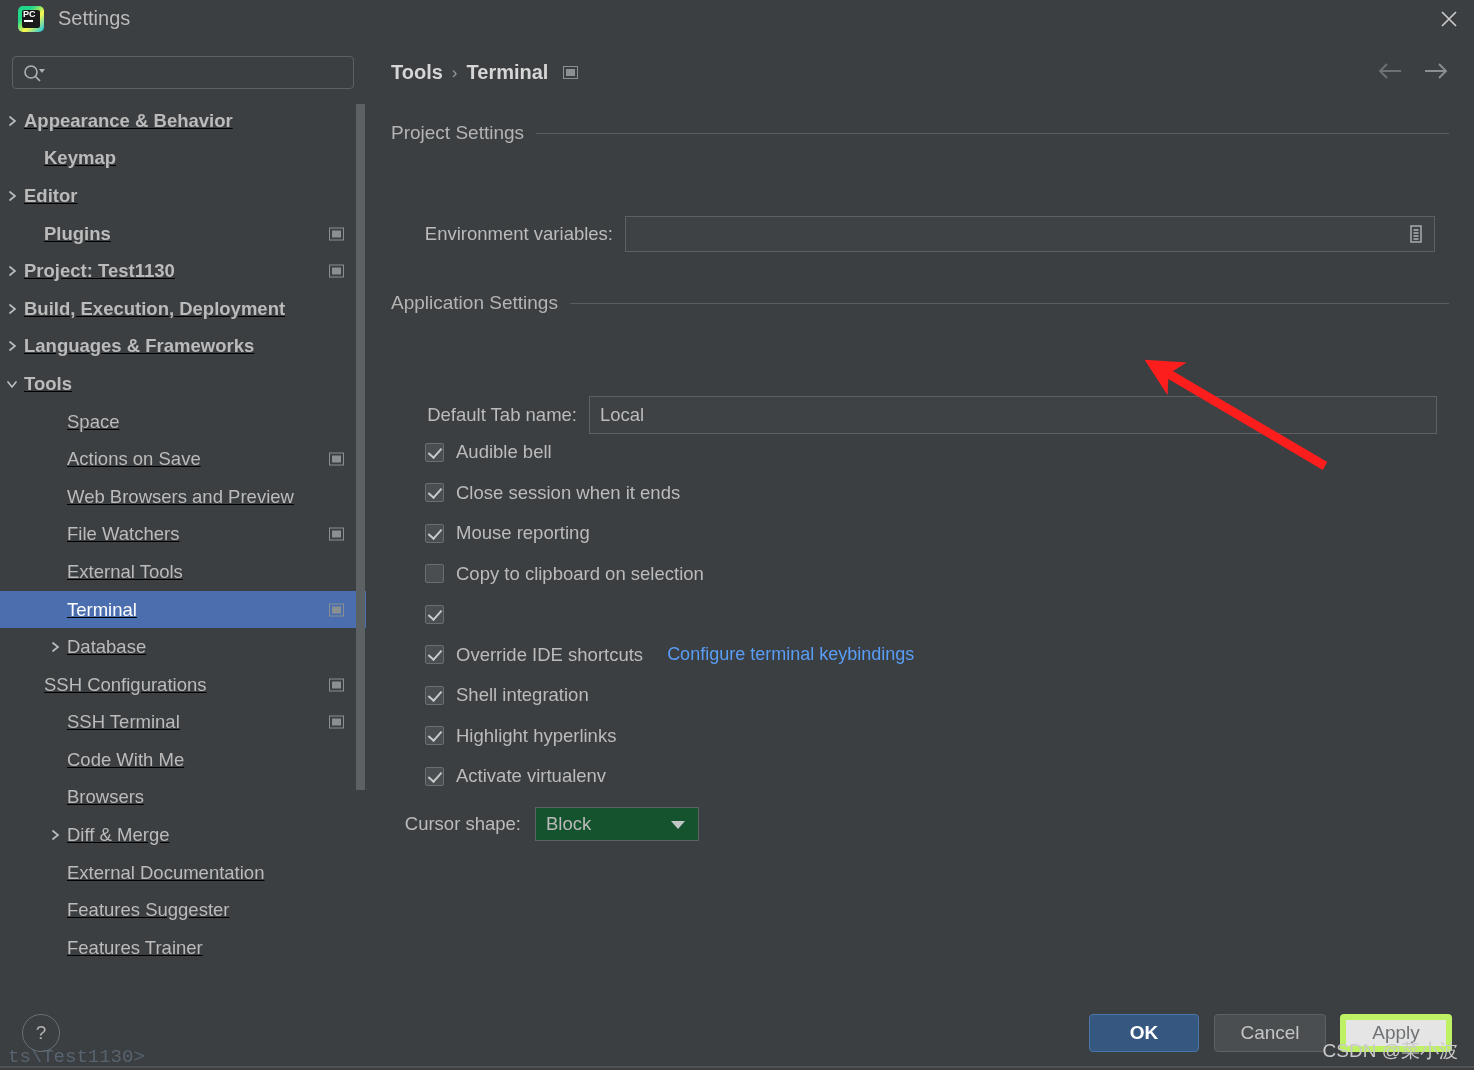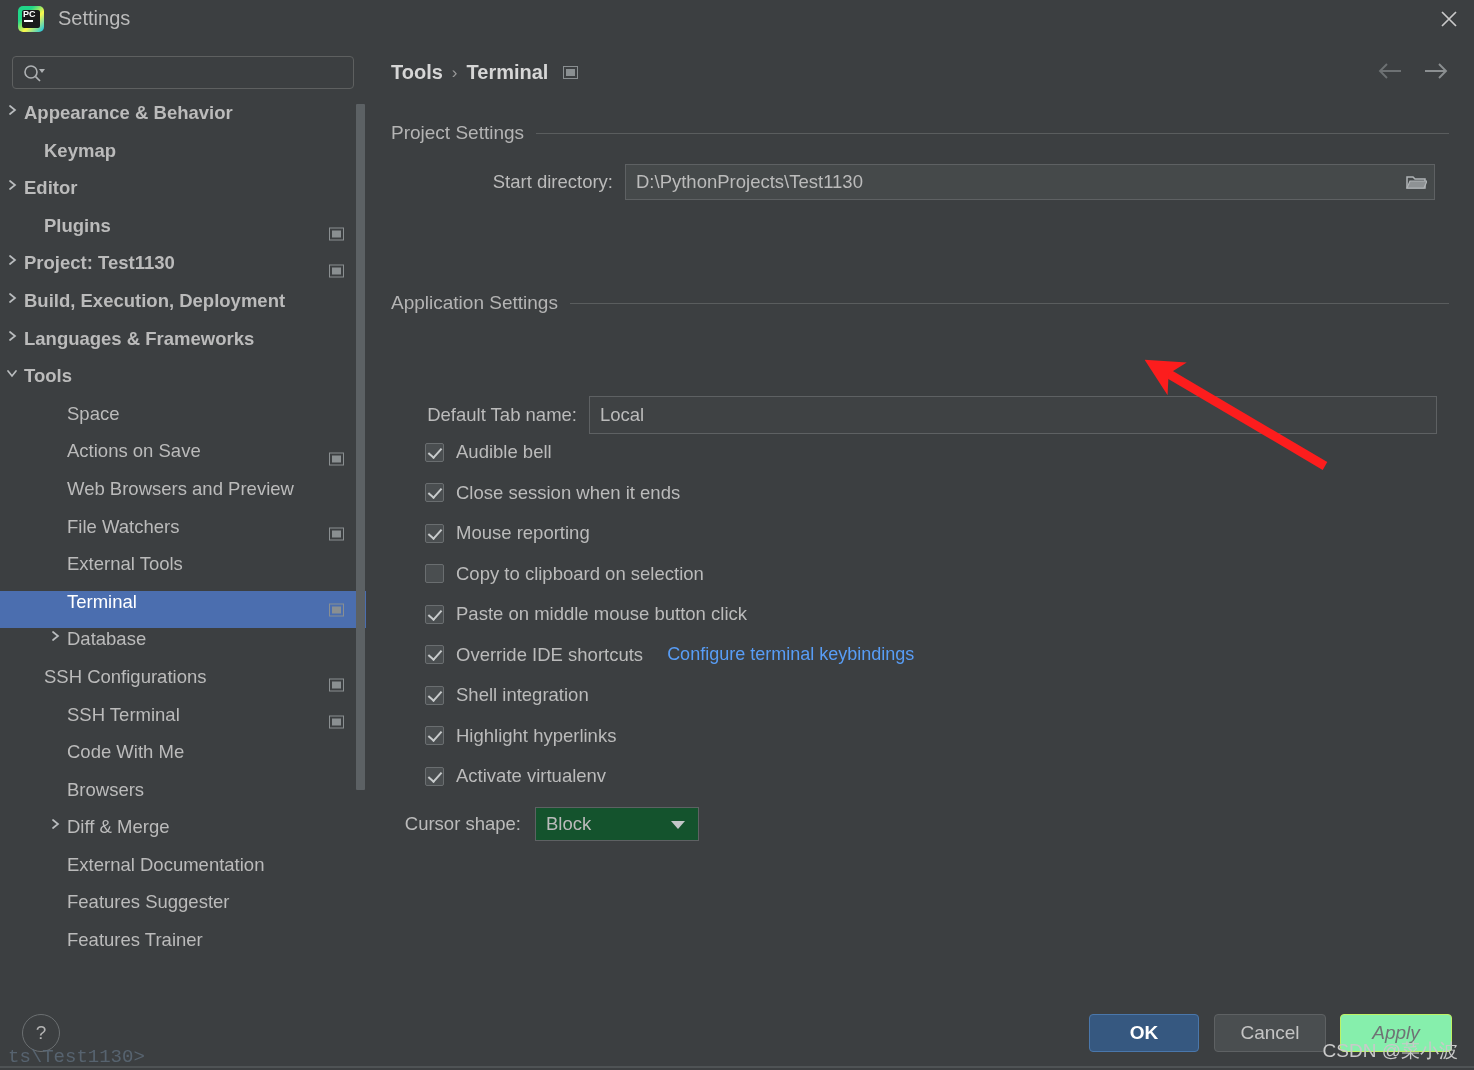--- a/index.html
+++ b/index.html
@@ -21,21 +21,21 @@
   .title-text{position:absolute;left:58px;top:7px;font-size:20px;color:#bbbbbb;}
   .close-btn{position:absolute;right:0px;top:0px;width:50px;height:38px;display:flex;align-items:center;justify-content:center;}
   .close-btn svg{display:block;}
 
   
   .sidebar{position:absolute;left:0;top:44px;width:366px;height:956px;background:#3c3f41;overflow:hidden;}
   .searchbox{position:absolute;left:12px;top:12px;width:342px;height:33px;border:1px solid #5e6060;
     border-radius:4px;background:#3c3f41;box-sizing:border-box;}
   .searchbox .mag{position:absolute;left:10px;top:7px;}
   .tree{position:absolute;left:0;top:58px;width:366px;height:898px;}
-  .tree-item{position:relative;height:37.6px;display:flex;align-items:flex-start;box-sizing:border-box;}
+  .tree-item{position:relative;height:37.6px;display:flex;align-items:center;box-sizing:border-box;text-decoration:underline;}
   .tree-item.selected{background:#4b6eaf;}
   .tree-item .arrow{position:absolute;width:16px;height:16px;display:flex;align-items:center;justify-content:center;}
   .tree-item .label{font-size:18.5px;color:#bbbbbb;white-space:nowrap;}
   .tree-item.bold .label{font-weight:bold;color:#bbbbbb;}
   .tree-item.selected .label{color:#ffffff;}
   .cfg-icon{position:absolute;right:22px;top:50%;transform:translateY(-50%);width:15px;height:13px;
     border:1px solid #8a8f91;box-sizing:border-box;}
   .cfg-icon i{position:absolute;left:2px;top:2px;right:2px;bottom:2px;background:#8a8f91;display:block;}
   .sb-track{position:absolute;left:356px;top:44px;width:9px;height:956px;background:#3c3f41;}
   .sb-thumb{position:absolute;left:356px;top:60px;width:9px;height:686px;background:#5c6164;border-radius:1px;}
@@ -81,21 +81,21 @@
   .selectbox .caret{position:absolute;right:12px;top:50%;transform:translateY(-50%);}
 
   
   .bottombar{position:absolute;left:0;top:1000px;width:1474px;height:70px;background:#3c3f41;}
   .help-btn{position:absolute;left:22px;top:14px;width:36px;height:36px;border-radius:50%;
     border:1px solid #6b6f71;display:flex;align-items:center;justify-content:center;color:#b4b4b4;font-size:19px;}
   .btn{position:absolute;top:14px;height:38px;box-sizing:border-box;display:flex;align-items:center;
     justify-content:center;border-radius:4px;font-size:19px;}
   .btn.primary{background:#365880;border:1px solid #4a77ab;color:#ffffff;font-weight:bold;}
   .btn.normal{background:#4a4e50;border:1px solid #5e6163;color:#c4c4c4;}
-  .btn.disabled{background:#86efac;border:1px solid #bef264;color:#6f7375;font-style:italic;}
+  .btn.disabled{background:#e5e5e5;border:6px solid #bef264;color:#6f7375;}
 
   .bg-text{position:absolute;left:8px;top:1046px;font-size:19px;color:#5c6a78;
     font-family:"Liberation Mono","DejaVu Sans Mono",monospace;opacity:.85;}
   .bottom-rule{position:absolute;left:0;top:1066px;width:1474px;height:2px;background:#4f5355;}
   .watermark{position:absolute;right:16px;top:1038px;font-size:19px;color:#c9c9c9;}
 
   .arrow-anno{position:absolute;left:0;top:0;width:1474px;height:1070px;pointer-events:none;}
 </style>
 </head>
 <body>
@@ -284,33 +284,33 @@
             <path d="M2 9 L23 9 M16 2 L23 9 L16 16" stroke="#8b8f91" stroke-width="1.9" fill="none"></path>
           </svg>
       </span>
     </div>
 
     <div class="section" style="top:78px;">
       <span class="cap">Project Settings</span>
       <span class="rule"></span>
     </div>
 
-    <div class="row" style="left:25px;top:120px;width:1058px;">
-      <span class="flabel" style="width:222px;">Start directory:</span>
-      <span class="field" style="margin-left:12px;width:810px;">
-        <span>D:\PythonProjects\Test1130</span>
+
+    <div class="row" style="left:25px;top:172px;width:1058px;">
+      <span class="flabel" style="width:222px;">Environment variables:</span>
+      <span class="field empty" style="margin-left:12px;width:810px;">
+        <span></span>
         <span class="ibtn">
-          <svg width="22" height="18" viewBox="0 0 22 18">
-            <path d="M2 4 h6 l2 2 h10 v9 h-18 z" fill="none" stroke="#b0b4b6" stroke-width="1.5"></path>
-            <path d="M2 15 l3 -7 h17 l-3 7 z" fill="#8e9294" stroke="#b0b4b6" stroke-width="1.2"></path>
+          <svg width="16" height="20" viewBox="0 0 16 20">
+            <rect x="3" y="2" width="10" height="16" fill="none" stroke="#b0b4b6" stroke-width="1.4"></rect>
+            <path d="M5.5 6 h5 M5.5 9 h5 M5.5 12 h5 M5.5 15 h5" stroke="#b0b4b6" stroke-width="1.3"></path>
           </svg>
         </span>
       </span>
     </div>
-
 
     <div class="section" style="top:248px;">
       <span class="cap">Application Settings</span>
       <span class="rule"></span>
     </div>
 
 
     <div class="row" style="left:25px;top:352px;width:1058px;">
       <span class="flabel" style="width:186px;">Default Tab name:</span>
       <span class="flat-field" style="margin-left:12px;width:848px;">Local</span>
@@ -328,21 +328,20 @@
         <div class="cbrow" style="left: 59px; top: 474px;">
           <span class="cbox checked"></span>
           <span class="cblabel">Mouse reporting</span>
         </div>
         <div class="cbrow" style="left: 59px; top: 514.5px;">
           <span class="cbox"></span>
           <span class="cblabel">Copy to clipboard on selection</span>
         </div>
         <div class="cbrow" style="left: 59px; top: 555px;">
           <span class="cbox checked"></span>
-          <span class="cblabel">Paste on middle mouse button click</span>
         </div>
         <div class="cbrow" style="left: 59px; top: 595.5px;">
           <span class="cbox checked"></span>
           <span class="cblabel">Override IDE shortcuts</span>
           <span class="link" style="margin-left: 12px;">Configure terminal keybindings</span>
         </div>
         <div class="cbrow" style="left: 59px; top: 636px;">
           <span class="cbox checked"></span>
           <span class="cblabel">Shell integration</span>
         </div>

